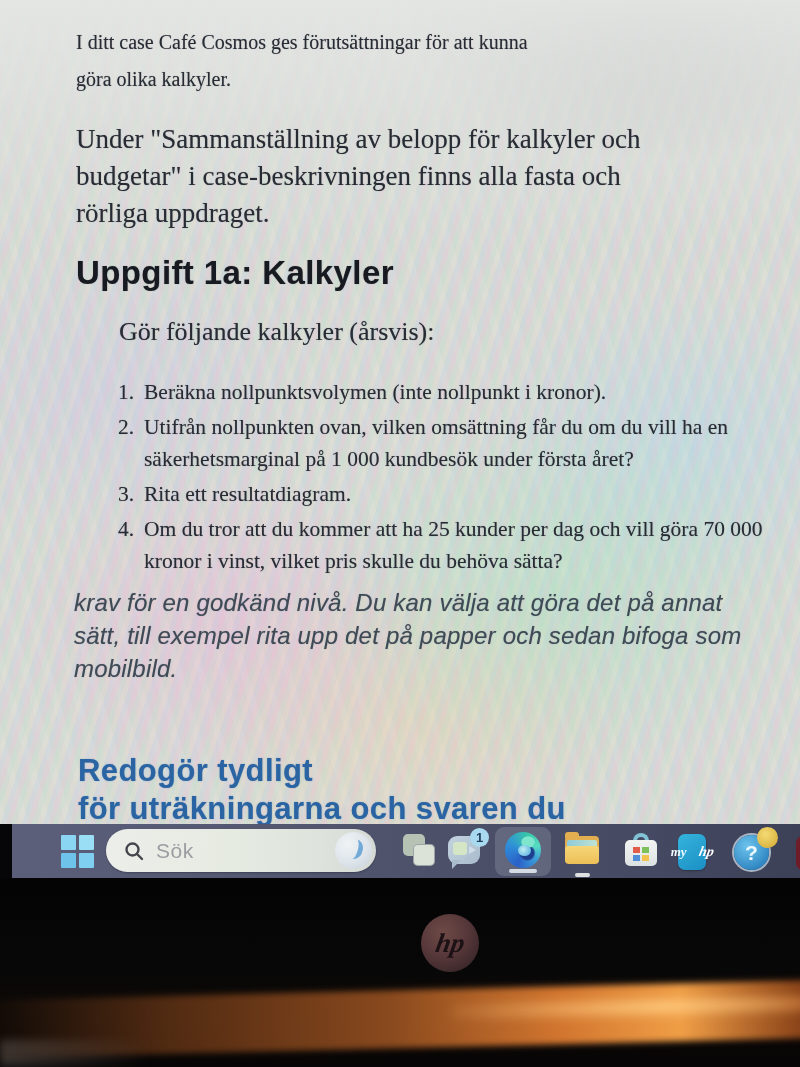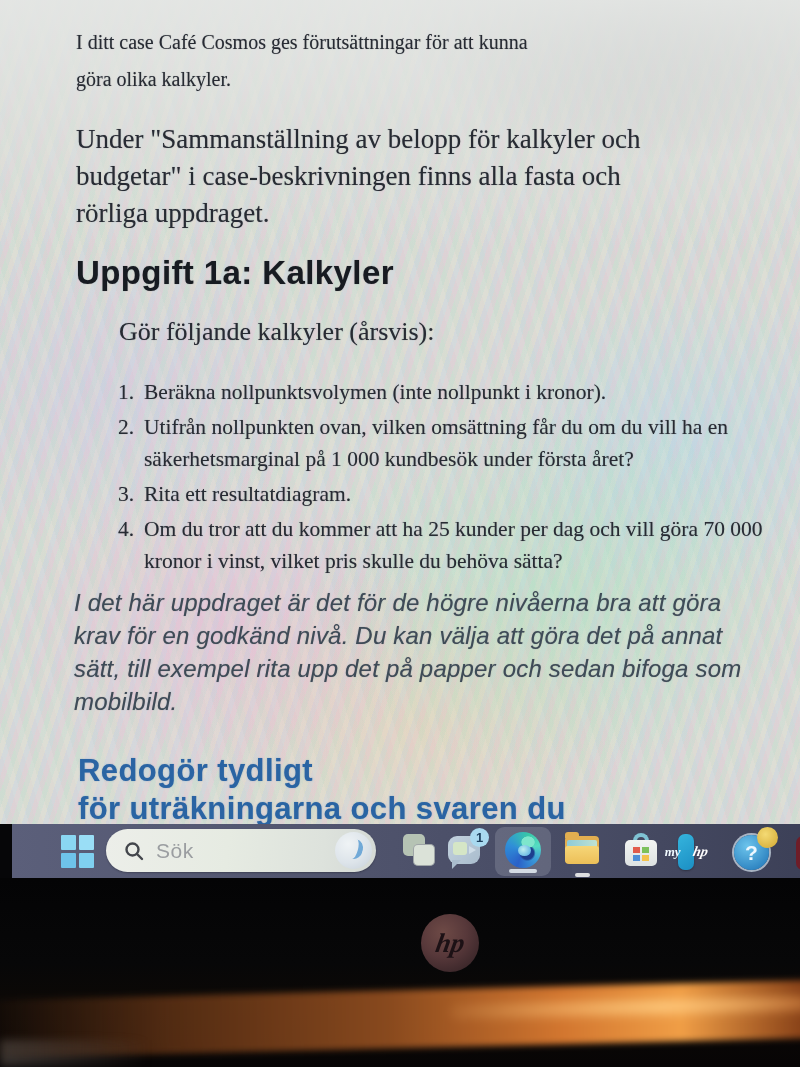--- a/index.html
+++ b/index.html
@@ -118,21 +118,21 @@
   .store { left:610px; }
   .store .bag { position:absolute; left:3px; top:8px; width:32px; height:26px; border-radius:5px;
     background:linear-gradient(180deg,#f2f4f2,#dde2e2); }
   .store .handle { position:absolute; left:11px; top:1px; width:16px; height:14px;
     border:4px solid #7fc3d4; border-bottom:none; border-radius:8px 8px 0 0; }
   .store .grid { position:absolute; left:11px; top:15px; width:16px; height:14px; display:grid;
     grid-template-columns:7px 7px; grid-template-rows:6px 6px; gap:2px; }
   .store .grid i:nth-child(1){background:#e25c4c;} .store .grid i:nth-child(2){background:#7cc15c;}
   .store .grid i:nth-child(3){background:#4f8fd8;} .store .grid i:nth-child(4){background:#f2c24e;}
 
-  .myhp { left:666px; top:10px !important; width:16px; height:36px; border-radius:7px;
+  .myhp { left:666px; top:10px !important; width:28px; height:36px; border-radius:7px;
     background:linear-gradient(145deg,#35b4dd,#1b8fc4); box-shadow:0 1px 2px rgba(0,0,0,.3);
     display:flex; align-items:center; justify-content:center; gap:12px; }
   .myhp .my { font-family:"Liberation Serif","DejaVu Serif",serif; font-style:italic;
     font-size:13px; color:#f2fbff; font-weight:bold; }
   .myhp .hp { font-family:"Liberation Serif","DejaVu Serif",serif; font-style:italic;
     font-size:14px; font-weight:bold; color:#ffffff; transform:skewX(-12deg); }
 
   .help { left:722px; top:9px !important; }
   .help .ball { position:absolute; left:0; top:2px; width:35px; height:35px; border-radius:50%;
     background:radial-gradient(circle at 38% 32%, #6cc4ec, #2f85c2 75%);
@@ -197,21 +197,20 @@
       <span class="num">3.</span>
       <span class="txt">Rita ett resultatdiagram.</span>
     </li>
     <li>
       <span class="num">4.</span>
       <span class="txt">Om du tror att du kommer att ha 25 kunder per dag och vill göra 70 000 kronor i vinst, vilket pris skulle du behöva sätta?</span>
     </li>
   </ol>
 
   <div class="doc-text note">
-    <div>I det här uppdraget är det för de högre nivåerna bra att göra</div>
     <div>krav för en godkänd nivå. Du kan välja att göra det på annat</div>
     <div>sätt, till exempel rita upp det på papper och sedan bifoga som</div>
     <div>mobilbild.</div>
   </div>
 
   <div class="doc-text cta">
     <div>Redogör tydligt</div>
     <div>för uträkningarna och svaren du</div>
   </div>
 </div>

